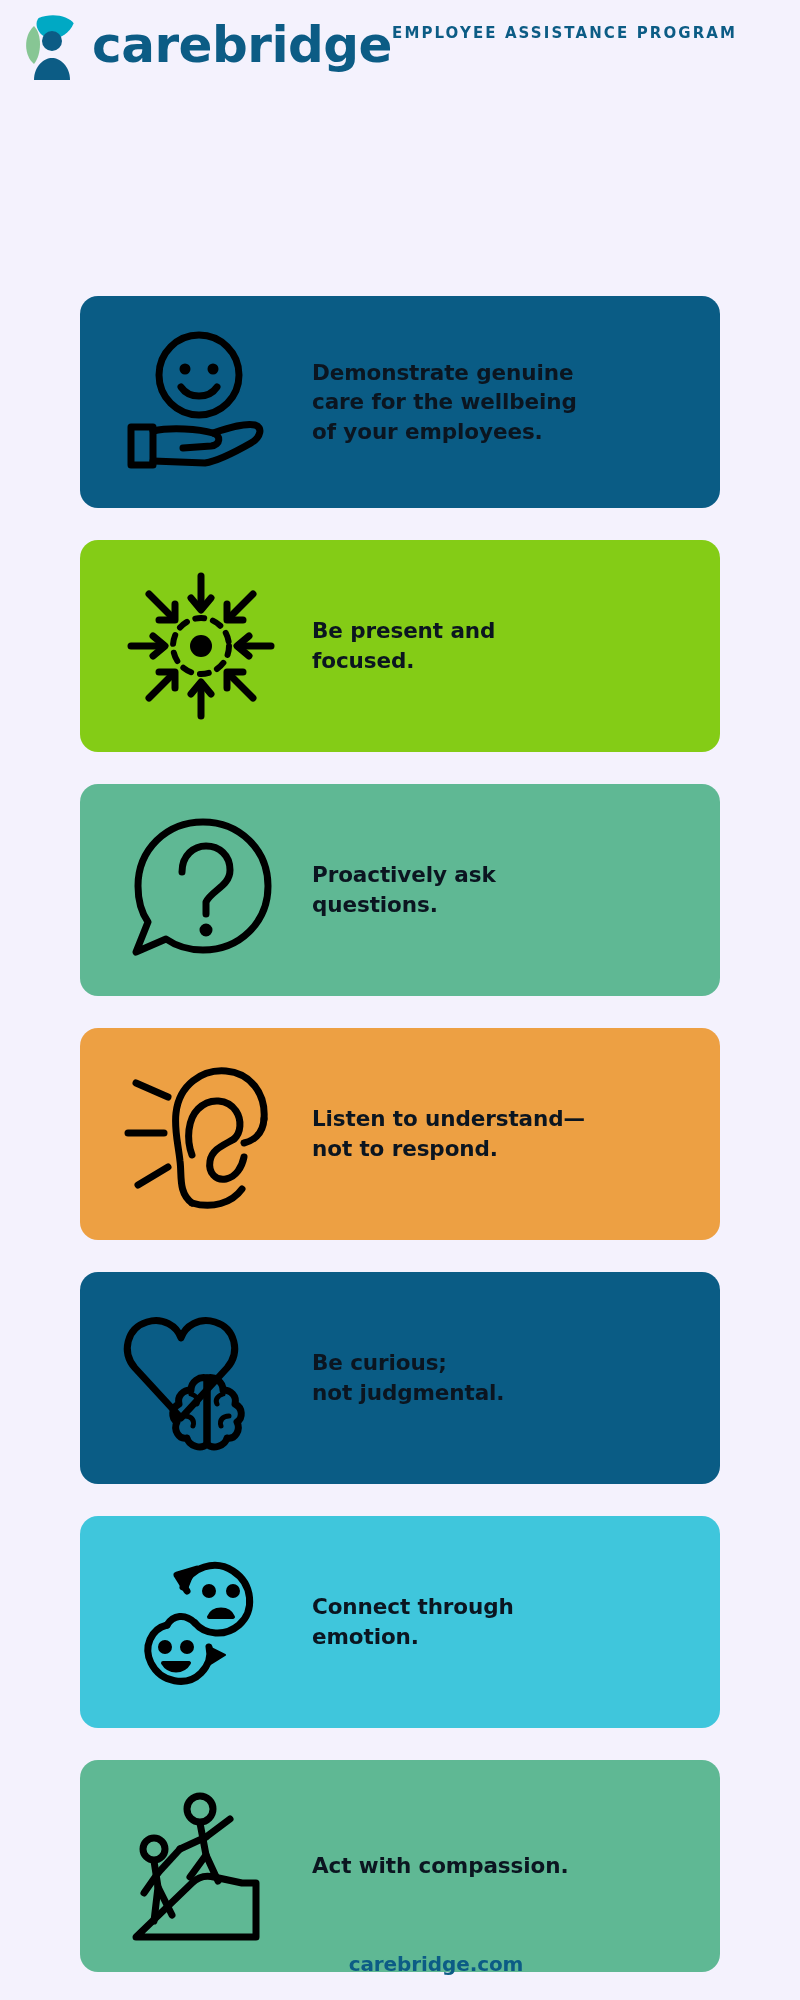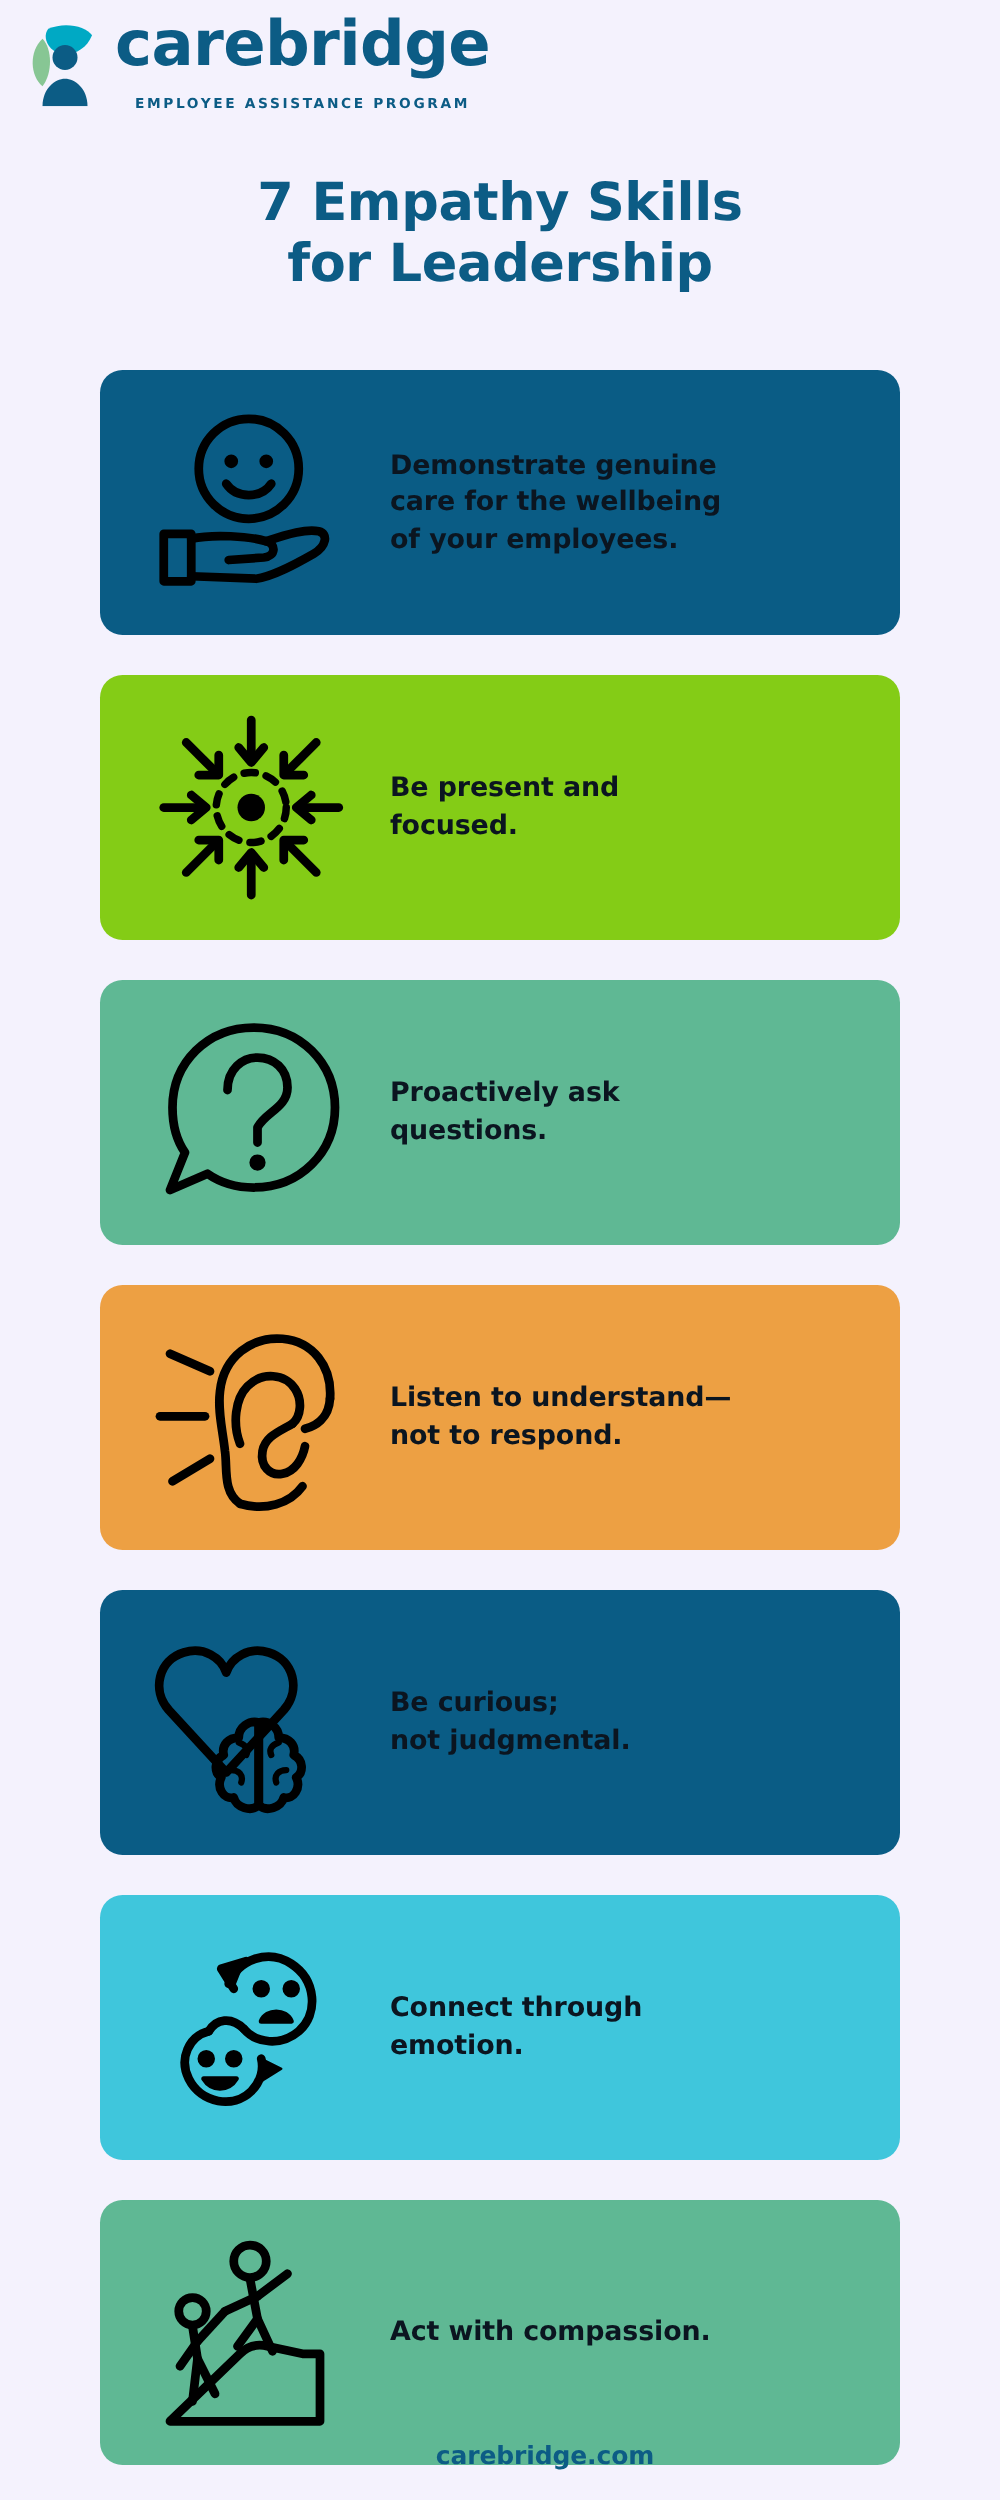--- a/index.html
+++ b/index.html
@@ -22,35 +22,35 @@
   
   .logo-row {
     position: absolute;
     left: 14px;
     top: 10px;
     display: flex;
     align-items: center;
     gap: 14px;
   }
   .logo-mark { width: 64px; height: 70px; display: block; flex: none; }
-  .logo-text-wrap { display: flex; flex-direction: column; }
+  .logo-text-wrap { display: flex; flex-direction: row; }
   .logo-wordmark {
     font-size: 50px;
     font-weight: 700;
     color: #0c5c85;
     letter-spacing: -0.5px;
     line-height: 1;
     font-family: "DejaVu Sans", sans-serif;
   }
   .logo-tagline {
-    font-size: 11px;
+    font-size: 15px;
     font-weight: 700;
     color: #0c5c85;
     letter-spacing: 2.1px;
-    margin-top: 16px;
+    margin-top: 4px;
     text-align: center;
     font-family: "DejaVu Sans", sans-serif;
   }
 
   
   .title {
     position: absolute;
     top: 138px;
     left: 0;
     width: 800px;
@@ -128,22 +128,20 @@
       <path d="M20 16 C28 24 28 44 20 54 C10 46 9 26 20 16 Z" fill="#87c694"></path>
       <circle cx="38" cy="31" r="10" fill="#0c5c85"></circle>
       <path d="M20 70 C20 56 30 48 38 48 C46 48 56 56 56 70 Z" fill="#0c5c85"></path>
     </svg>
     <div class="logo-text-wrap">
       <div class="logo-wordmark">carebridge</div>
       <div class="logo-tagline">EMPLOYEE ASSISTANCE PROGRAM</div>
     </div>
   </div>
 
-  <h1 class="title" style="white-space:pre-line">7 Empathy Skills
-for Leadership</h1>
 
   <div class="cards">
 
     <div class="card" style="background:#0a5c85">
       <div class="card-icon">
         <svg width="160" height="150" viewBox="0 0 160 150" fill="none" stroke="#000" stroke-width="7" stroke-linecap="round" stroke-linejoin="round">
           <circle cx="78" cy="48" r="40"></circle>
           <circle cx="64" cy="42" r="4.5" fill="#000" stroke-width="2"></circle>
           <circle cx="92" cy="42" r="4.5" fill="#000" stroke-width="2"></circle>
           <path d="M60 60 C68 72 88 72 96 60"></path>

